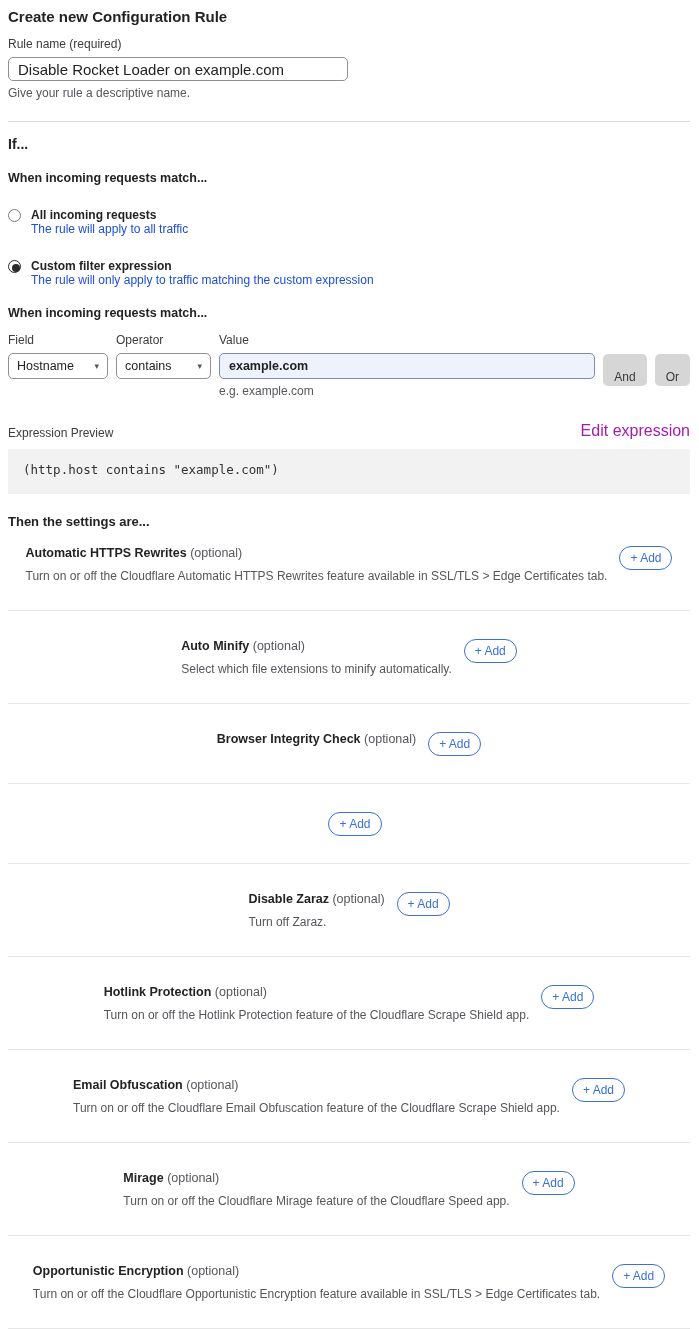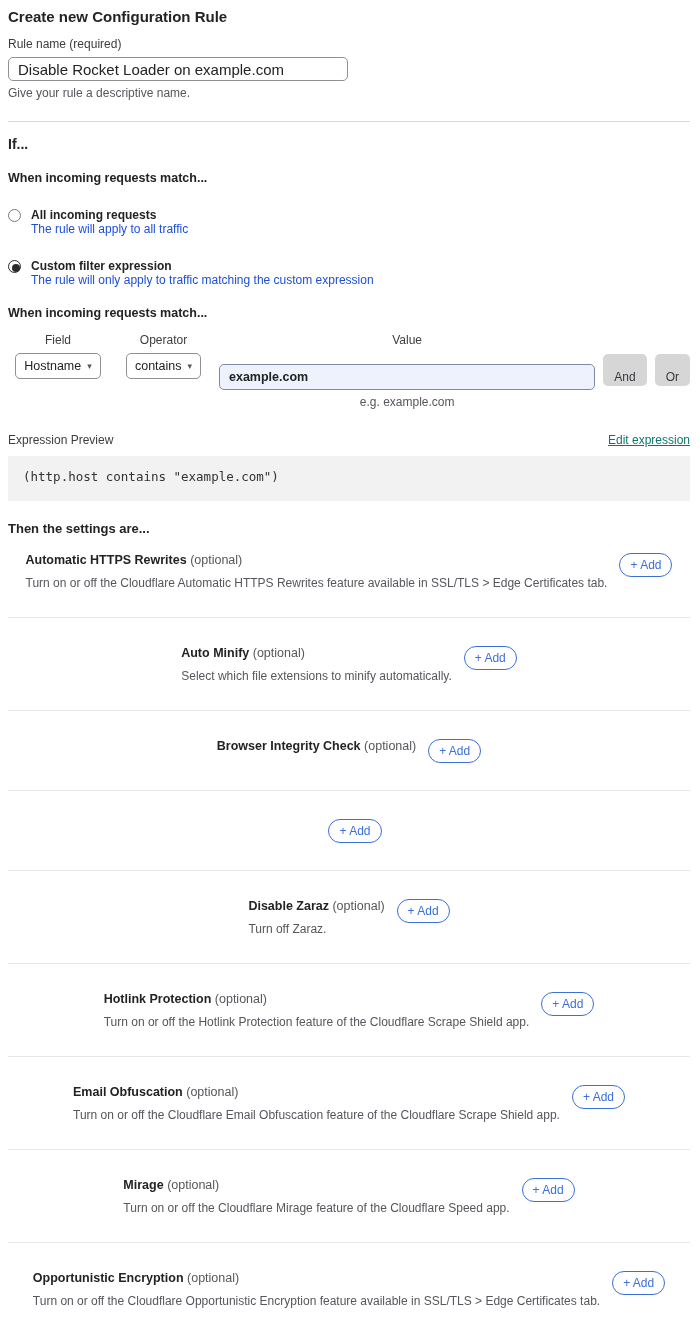--- a/index.html
+++ b/index.html
@@ -34,43 +34,43 @@
   }
   .radio-circle.selected { border-color: #2b2b2b; }
   .radio-circle.selected::after {
     content: ""; position: absolute; left: 2.5px; top: 2.5px; width: 8px; height: 8px;
     border-radius: 50%; background: #2b2b2b;
   }
   .radio-title { font-size: 12px; font-weight: 700; color: #232323; }
   .radio-desc { font-size: 12px; color: #1d4ed8; margin-top: 0; }
 
   .builder { display: flex; gap: 8px; margin-top: 13px; align-items: flex-start; }
-  .col { display: flex; flex-direction: column; align-items: center; }
+  .col { display: flex; flex-direction: column; }
   .col-field { width: 100px; }
   .col-operator { width: 95px; }
   .col-value { flex: 1; }
   .select-box {
     height: 26px; border: 1px solid #919191; border-radius: 5px; background: #fff;
     display: flex; align-items: center; justify-content: space-between;
     padding: 3px 8px; font-size: 12.5px; color: #232323; cursor: pointer;
   }
   .caret { font-size: 9px; color: #56565c; margin-left: 6px; }
   .value-input {
     height: 26px; width: 100%; border: 1px solid #7d8ba8; border-radius: 5px;
     background: #edf2fc; padding: 0 9px; font-size: 12.5px; font-weight: 600;
-    color: #232323; font-family: inherit; margin-top: 11px;
+    color: #232323; font-family: inherit;
   }
   .conj-btn {
     height: 26px; margin-top: 21px; padding: 16px 11px; border: none; border-radius: 5px;
     background: #d6d6d6; color: #36393f; font-size: 12px; font-family: inherit; cursor: pointer;
   }
 
   .preview-row { display: flex; justify-content: space-between; align-items: flex-end; margin-top: 24px; }
   .preview-label { font-size: 12px; color: #3c3c41; }
-  .edit-link { font-size: 12px; color: #0f766e; text-decoration: underline; cursor: pointer; }
+  .edit-link { font-size: 16px; color: #a21caf; cursor: pointer; }
 
   .code-block {
     background: #f2f2f2; margin-top: 9px; padding: 13px 15px 17px 15px;
     font-family: "DejaVu Sans Mono", "Liberation Mono", monospace;
     font-size: 12.5px; color: #303236; white-space: pre;
   }
 
   .then-heading { font-size: 13px; font-weight: 700; margin-top: 20px; color: #232323; }
 
   .setting-row {

